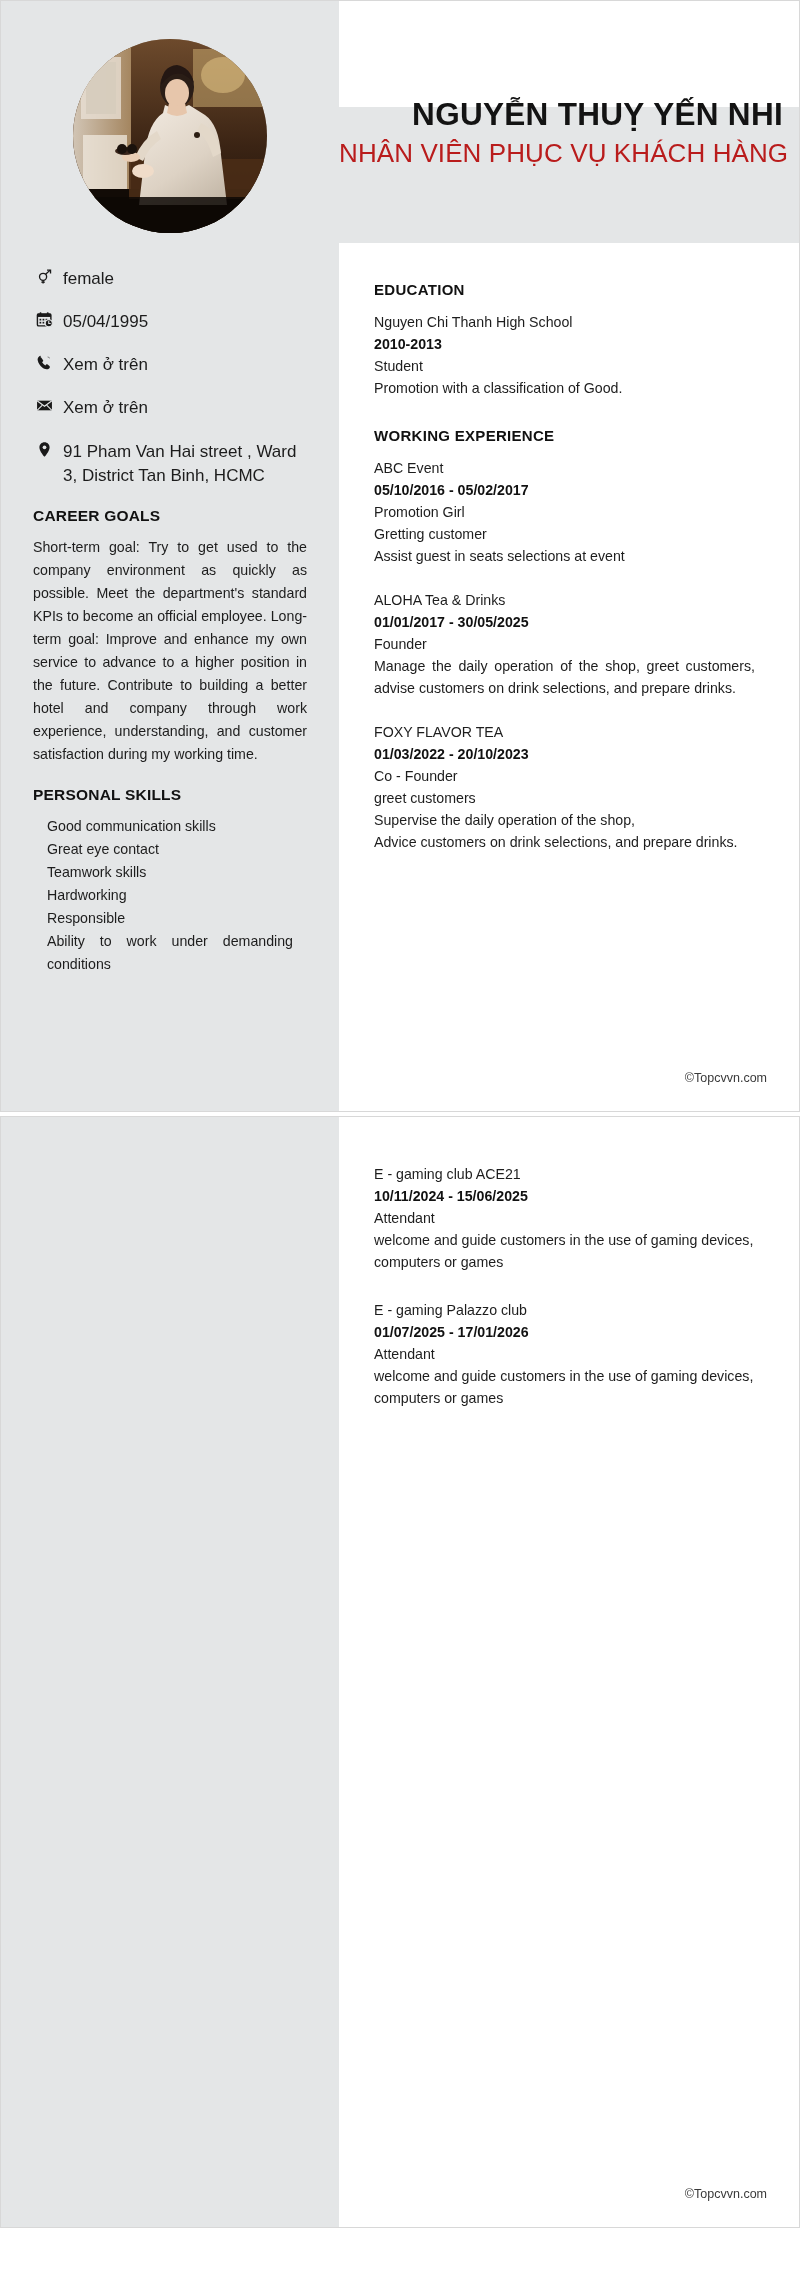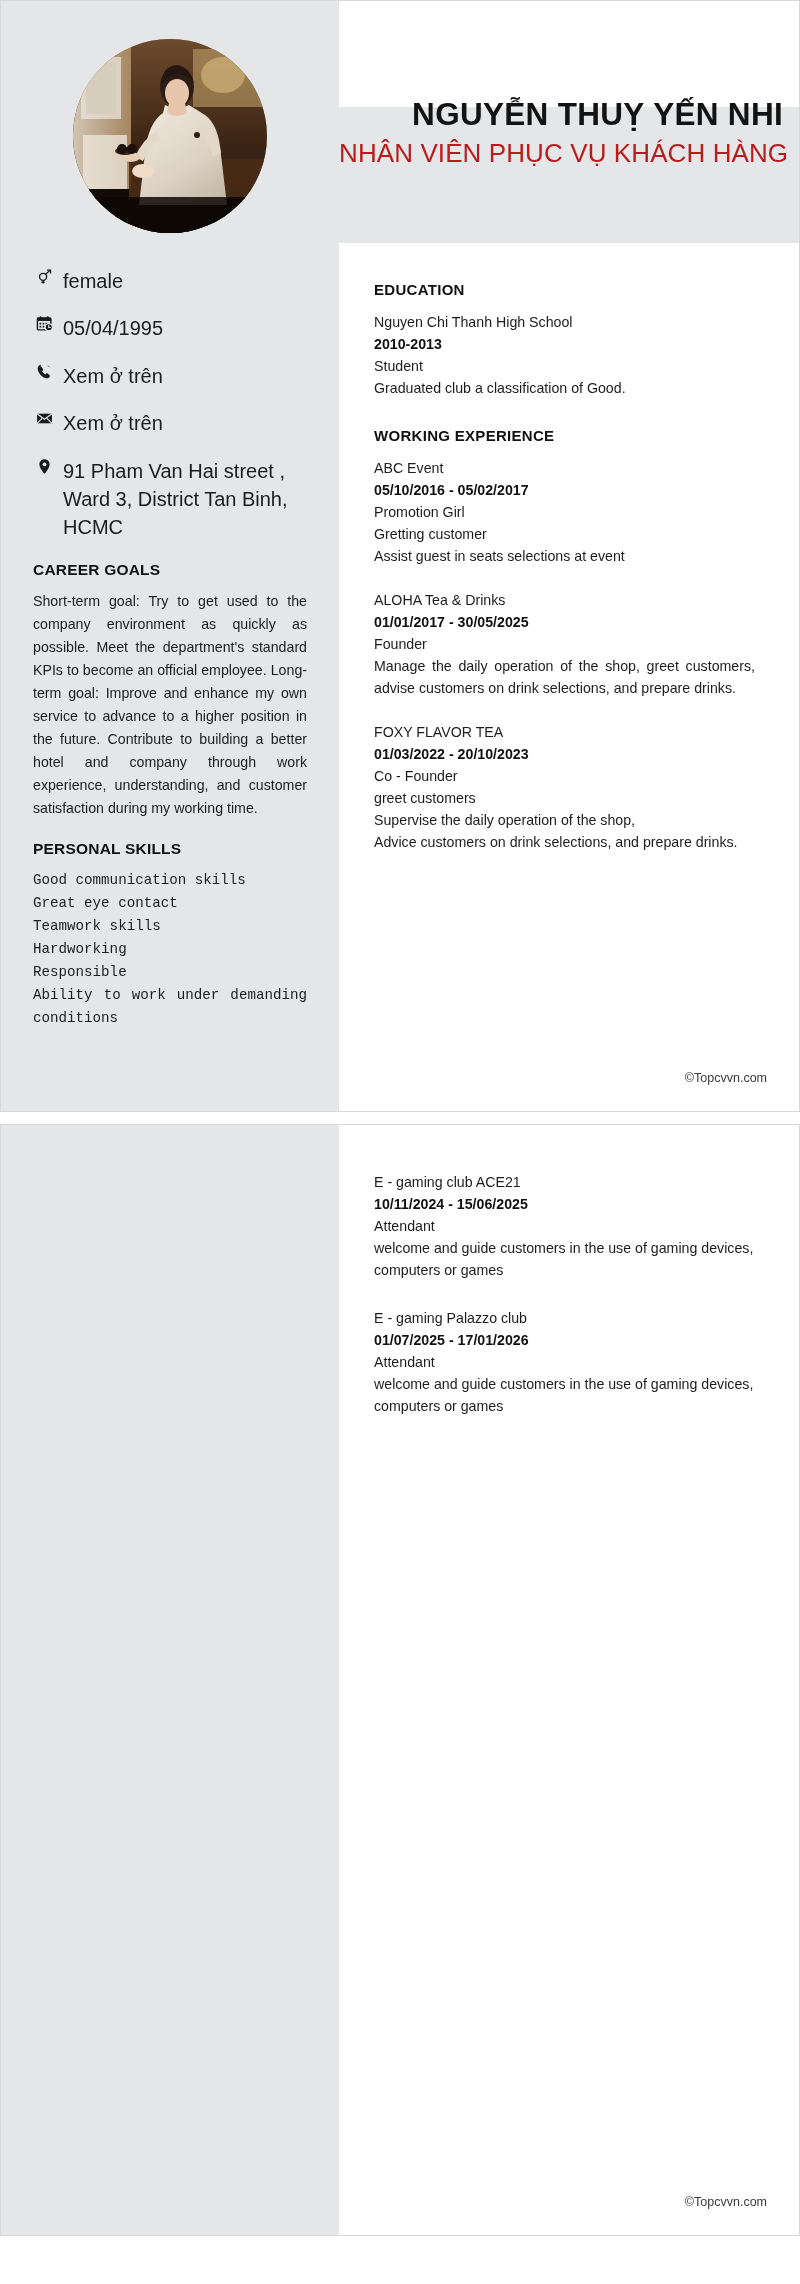--- a/index.html
+++ b/index.html
@@ -12,21 +12,21 @@
   body { padding: 0; }
 
   .page {
     position: relative;
     width: 800px;
     height: 1112px;
     background: #ffffff;
     border: 1px solid #d8d8d8;
     overflow: hidden;
   }
-  .page + .page { margin-top: 12px; }
+  .page + .page { margin-top: 4px; }
 
   
   .left-col {
     position: absolute;
     left: 0; top: 0;
     width: 338px;
     height: 100%;
     background: #e4e6e7;
     padding: 0 30px;
   }
@@ -38,21 +38,21 @@
     position: relative;
     background: #9c8a78;
   }
   .photo-wrap svg { display: block; width: 100%; height: 100%; }
 
   .contact-list { margin-top: 34px; }
   .contact-row {
     display: flex;
     align-items: flex-start;
     margin-bottom: 19px;
-    font-size: 20px;
+    font-size: 17px;
     color: #1c1c1c;
     line-height: 1.42;
   }
   .contact-row .ic {
     width: 26px;
     min-width: 26px;
     display: flex;
     justify-content: center;
     align-items: center;
     padding-top: 1px;
@@ -67,21 +67,21 @@
     color: #111;
     margin: 18px 0 11px 2px;
   }
   .side-para {
     font-size: 14.2px;
     line-height: 1.62;
     color: #1d1d1d;
     text-align: justify;
     margin: 0 2px;
   }
-  .skill-list { margin: 0 2px; font-family: Liberation Mono, monospace; }
+  .skill-list { margin: 0 16px; }
   .skill-item {
     font-size: 14.2px;
     line-height: 1.62;
     color: #1d1d1d;
     text-align: justify;
   }
   .name-block {
     position: absolute;
     left: 0; top: 96px;
     width: 462px;
@@ -320,21 +320,21 @@
     </div>
   </div>
 
   <div class="right-col" style="z-index:3;">
 
     <div class="sec-head">EDUCATION</div>
     <div class="entry">
       <div class="e-org">Nguyen Chi Thanh High School</div>
       <div class="e-date">2010-2013</div>
       <div class="e-role">Student</div>
-      <div class="e-desc nojust">Graduated club a classification of Good.</div>
+      <div class="e-desc nojust">Promotion with a classification of Good.</div>
     </div>
 
     <div class="sec-head spaced">WORKING EXPERIENCE</div>
 
     <div class="entry">
       <div class="e-org">ABC Event</div>
       <div class="e-date">05/10/2016 - 05/02/2017</div>
       <div class="e-role">Promotion Girl</div>
       <div class="e-desc nojust">Gretting customer</div>
       <div class="e-desc nojust">Assist guest in seats selections at event</div>

